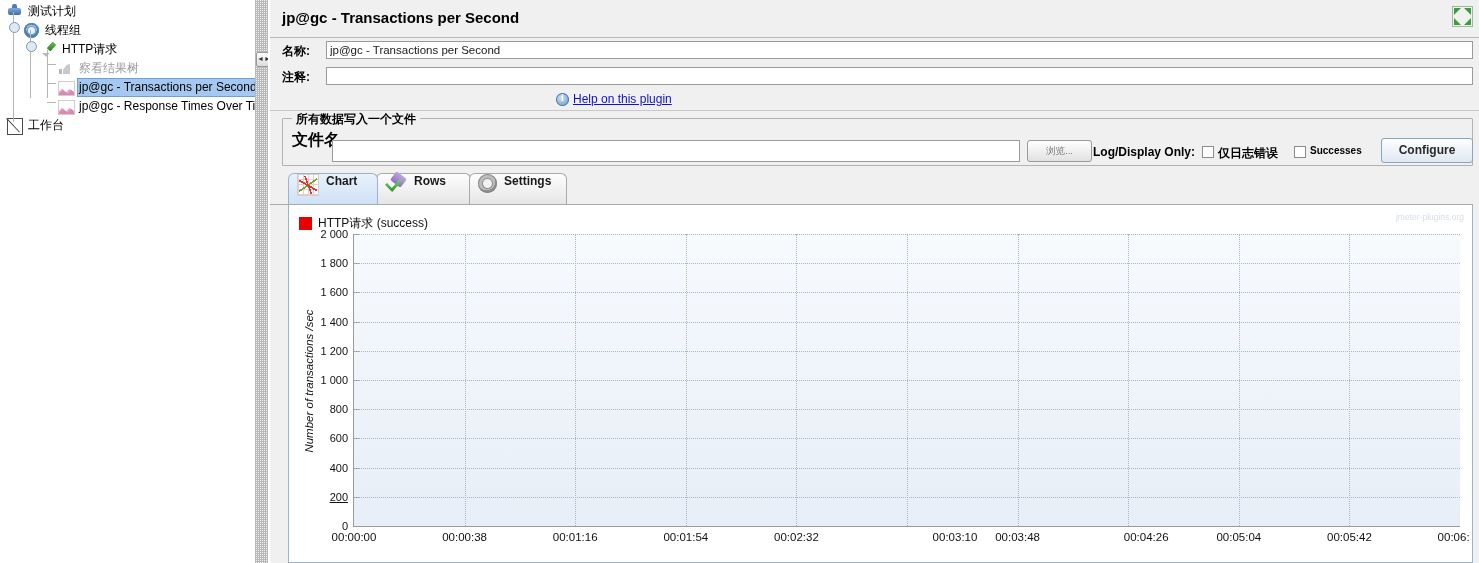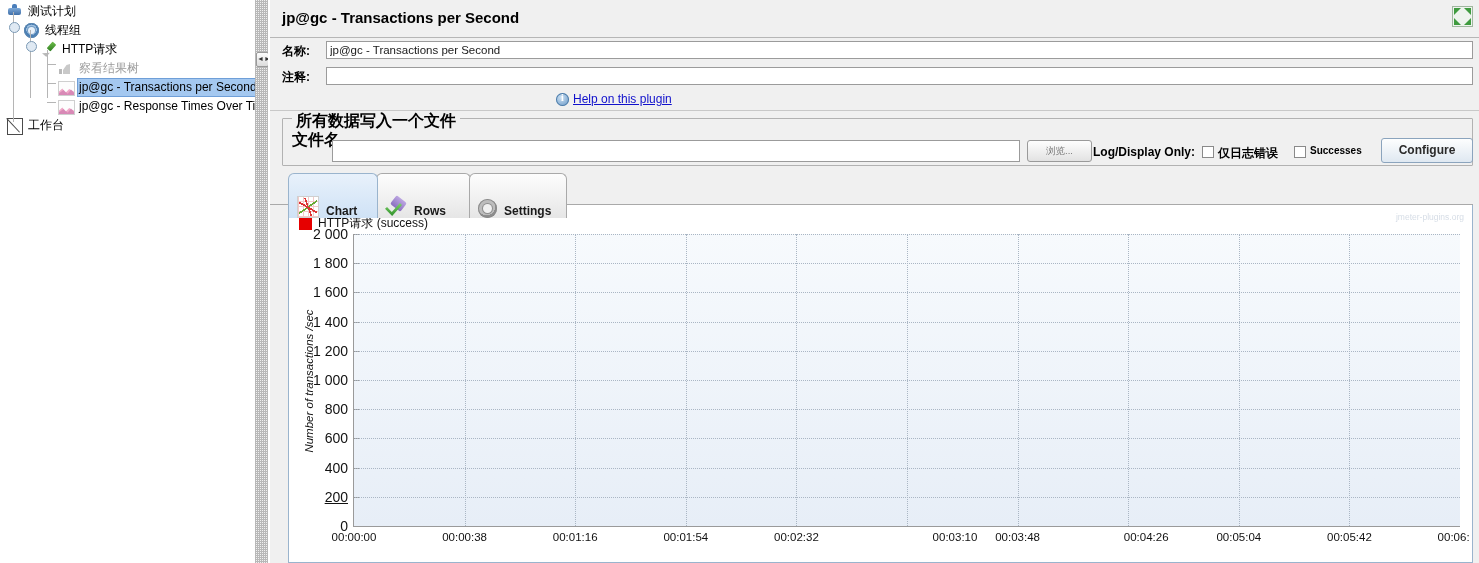--- a/index.html
+++ b/index.html
@@ -124,21 +124,21 @@
   }
   .hsep{position:absolute;left:0;right:0;border-top:1px solid #c8c8c8;}
 
   
   .groupbox{
     position:absolute;left:12px;top:118px;right:6px;height:48px;
     border:1px solid #b2b2b2;border-radius:1px;box-sizing:border-box;
   }
   .groupbox .gtitle{
     position:absolute;left:9px;top:-8px;background:#f0f0f0;padding:0 4px;
-    font-weight:bold;font-size:16px;
+    font-weight:bold;font-size:12px;
   }
   .filelabel{position:absolute;left:22px;top:130px;font-weight:bold;font-size:16px;}
   .filefield{position:absolute;left:62px;top:140px;width:688px;height:22px;background:#fff;
      border:1px solid #9b9b9b;box-sizing:border-box;}
   .filefield input{width:100%;height:100%;border:0;outline:0;background:transparent;padding:0 4px;
      box-sizing:border-box;font-family:"Liberation Sans",sans-serif;font-size:11.5px;}
   .btn{
     position:absolute;box-sizing:border-box;
     background:linear-gradient(#fefefe,#e2e2e2);
     border:1px solid #9a9a9a;border-radius:3px;
@@ -150,25 +150,25 @@
   .logonly{position:absolute;left:823px;top:145px;font-weight:bold;font-size:12px;}
   .cbx{position:absolute;width:12px;height:12px;background:#fff;border:1px solid #8a8a8a;box-sizing:border-box;}
   .cbx1{left:932px;top:146px;}
   .cbxlab1{position:absolute;left:948px;top:145px;font-weight:bold;font-size:12px;}
   .cbx2{left:1024px;top:146px;}
   .cbxlab2{position:absolute;left:1040px;top:145px;font-weight:bold;font-size:10px;}
 
   
   .tabstrip{position:absolute;left:18px;top:173px;right:0;height:33px;}
   .tab{
-    position:absolute;top:0;height:45px;box-sizing:border-box;
+    position:absolute;top:0;height:31px;box-sizing:border-box;
     border:1px solid #a9a9a9;border-bottom:0;
     border-radius:6px 6px 0 0;
     background:linear-gradient(#fdfdfd,#e6e6e6);
-    display:flex;align-items:flex-end;padding:0 0 0 8px;
+    display:flex;align-items:flex-start;padding:0 0 0 8px;
   }
   .tab.active{background:linear-gradient(#e8f1fb,#cfe2f6);border-color:#9ab4cd;}
   .tab .tlab{font-weight:bold;font-size:12px;margin-left:7px;color:#1a1a1a;}
   .tabline{position:absolute;left:0;top:204px;right:6px;border-top:1px solid #a9a9a9;}
 
   .ico-chart{width:20px;height:20px;background:#fff;border:1px solid #cfcfcf;position:relative;overflow:hidden;}
   .ico-chart:before{content:"";position:absolute;inset:0;
      background:
        repeating-linear-gradient(0deg,#f2c9c9 0 1px,transparent 1px 5px),
        repeating-linear-gradient(90deg,#f2c9c9 0 1px,transparent 1px 5px);}
@@ -199,21 +199,21 @@
   .legend .sw{width:13px;height:13px;background:#e60000;}
   .legend .lt{margin-left:6px;font-size:12px;color:#111;}
   .watermark{position:absolute;right:6px;top:5px;font-size:8.5px;color:#d6dde6;}
   .plotarea{
     position:absolute;left:62px;top:27px;right:10px;bottom:33px;
     background:linear-gradient(#f7fafd,#e7eef7);
     border-left:1px solid #9a9a9a;border-bottom:1px solid #9a9a9a;
     box-sizing:border-box;
   }
   .ytick{position:absolute;right:100%;transform:translateY(-50%);margin-right:6px;
-     font-size:14px;color:#111;white-space:nowrap;}
+     font-size:11px;color:#111;white-space:nowrap;}
   .ytickmark{position:absolute;left:0;width:5px;border-top:1px dotted #9a9a9a;}
   .ygrid{position:absolute;left:0;right:0;border-top:1px dotted #aab6c4;}
   .xgrid{position:absolute;top:0;bottom:0;border-left:1px dotted #aab6c4;}
   .xtick{position:absolute;top:100%;margin-top:5px;transform:translateX(-50%);
      font-size:11.5px;color:#111;white-space:nowrap;}
   .ylabel{
     position:absolute;left:8px;top:50%;
     transform:translate(-50%,-50%) rotate(-90deg);
     transform-origin:center;
     font-size:11.5px;font-style:italic;color:#111;white-space:nowrap;

